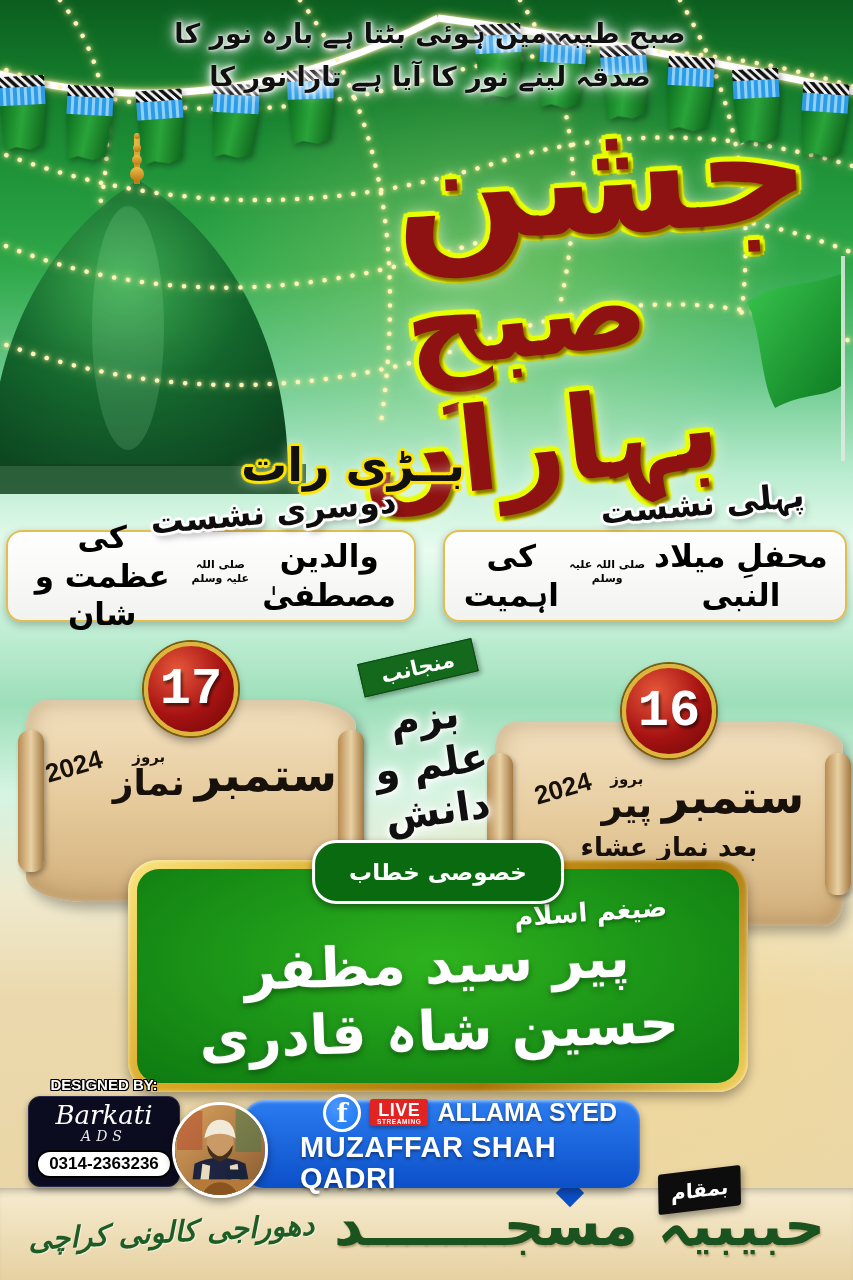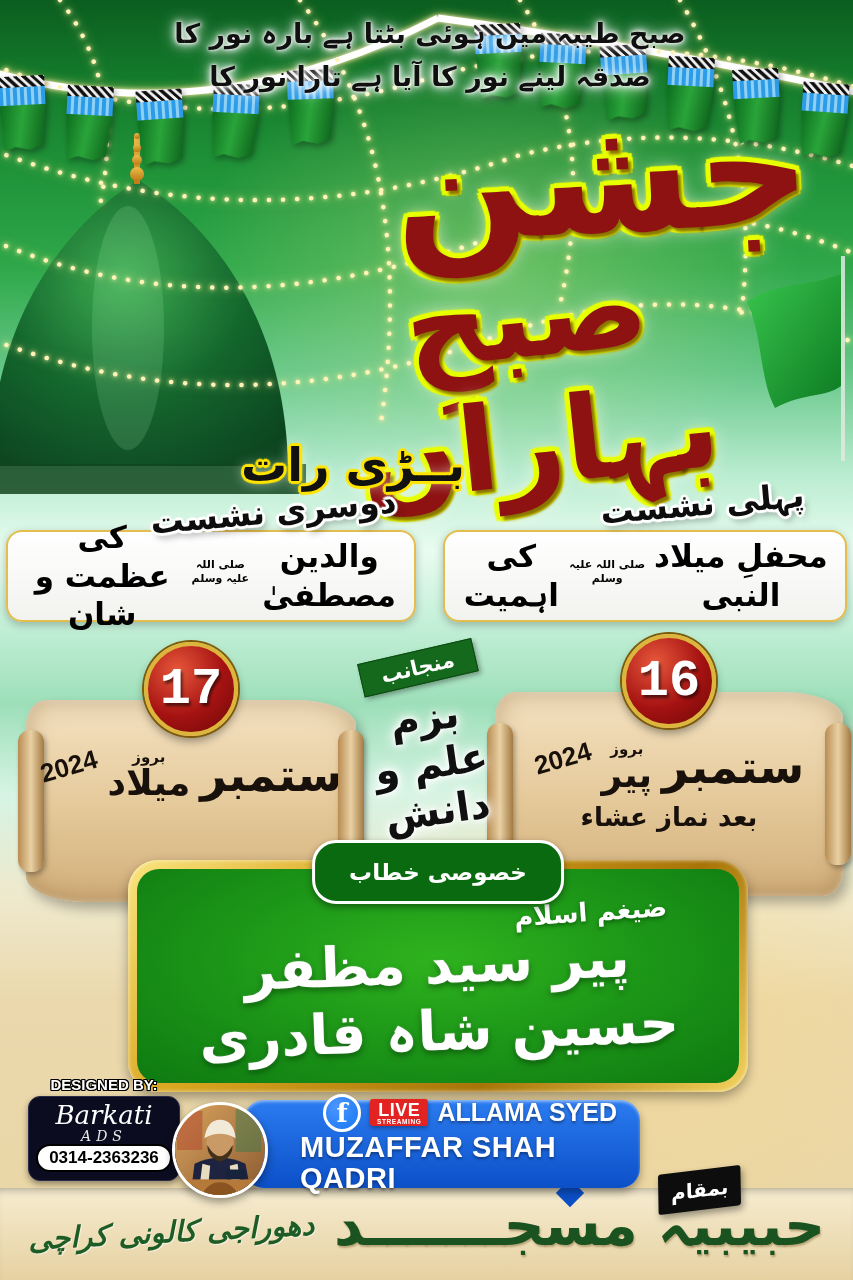--- a/index.html
+++ b/index.html
@@ -79,21 +79,21 @@
   .scroll{background:linear-gradient(180deg,#f4e2c2,#e4c898 55%,#d2af7c);
     border-radius:20px 60px 20px 60px / 26px;
     box-shadow:inset 0 0 26px rgba(115,75,20,.4), inset 0 0 6px rgba(255,255,255,.6),
       5px 7px 12px rgba(0,0,0,.28);z-index:4;}
   .scroll:before,.scroll:after{content:"";position:absolute;width:26px;height:70%;top:15%;
     background:linear-gradient(90deg,#b98c52,#e9d1a4 50%,#a37a42);border-radius:12px;
     box-shadow:2px 3px 5px rgba(0,0,0,.3);}
   .scroll:before{left:-8px;}
   .scroll:after{right:-8px;}
   .scroll-left{left:26px;top:700px;width:330px;height:202px;}
-  .scroll-right{right:10px;top:692px;width:348px;height:204px;}
+  .scroll-right{right:10px;top:722px;width:348px;height:204px;}
   .date-circle{position:absolute;left:50%;top:-58px;transform:translateX(-50%);
     width:94px;height:94px;border-radius:50%;
     background:radial-gradient(circle at 34% 28%, #e6573a, #a51212 55%, #6d0808 100%);
     border:4px solid #ddb53c;box-shadow:0 0 0 2px #7c5c0a, 0 5px 10px rgba(0,0,0,.4);
     display:flex;align-items:center;justify-content:center;z-index:7;}
   .date-num{font-family:Liberation Mono, monospace;font-size:52px;font-weight:bold;color:#fff;
     text-shadow:2px 3px 3px rgba(0,0,0,.55);}
   .scroll-content{position:relative;height:100%;padding-top:48px;text-align:center;color:#18100a;}
   .date-line{display:flex;direction:rtl;justify-content:center;align-items:center;gap:10px;}
   .d-month{font-size:46px;font-weight:bold;}
@@ -132,21 +132,21 @@
   
   .designer{left:28px;top:1076px;width:152px;text-align:center;z-index:7;}
   .designer-heading{font-family:"Liberation Sans",sans-serif;font-size:15px;font-weight:bold;color:#fff;
     text-shadow:1px 0 0 #000,-1px 0 0 #000,0 1px 0 #000,0 -1px 0 #000,
       1px 1px 0 #000,-1px -1px 0 #000,1px -1px 0 #000,-1px 1px 0 #000;}
   .barkati-box{margin-top:3px;background:#0c0c20;border:1px solid #2a2a4a;border-radius:12px;
     padding:5px 7px 8px;box-shadow:0 3px 6px rgba(0,0,0,.4);}
   .barkati-name{font-family:"DejaVu Serif",serif;font-style:italic;font-size:26px;color:#fff;line-height:1.05;}
   .barkati-ads{font-family:"DejaVu Serif",serif;font-style:italic;font-size:14px;color:#e8e8e8;
     letter-spacing:5px;margin-top:-1px;}
-  .phone-pill{background:#fff;border:2px solid #000;border-radius:15px;
+  .phone-pill{margin-top:6px;background:#fff;border:2px solid #000;border-radius:15px;
     font-family:"Liberation Sans",sans-serif;font-size:17px;font-weight:bold;color:#000;padding:2px 2px;}
 
   
   .live-bar{left:244px;top:1100px;width:396px;height:88px;border-radius:20px;
     background:linear-gradient(180deg,#2b7cf0,#0c50c8);
     box-shadow:0 4px 9px rgba(0,0,0,.35), inset 0 2px 3px rgba(255,255,255,.45);
     display:flex;flex-direction:column;align-items:center;justify-content:center;
     padding-left:56px;z-index:6;}
   .bar-row{display:flex;align-items:center;gap:9px;}
   .fb-circle{width:38px;height:38px;border-radius:50%;background:radial-gradient(circle at 35% 30%,#4b96ff,#1877f2);
@@ -332,21 +332,21 @@
 
   <div class="abs scroll scroll-left">
     <div class="date-circle">
       <span class="date-num">17</span>
     </div>
     <div class="scroll-content">
       <div class="date-line">
         <span class="d-month">ستمبر</span>
         <span class="d-stack">
           <span class="d-broz">بروز</span>
-          <span class="d-day">میلاد</span>
+          <span class="d-day">نماز</span>
         </span>
         <span class="d-year">2024</span>
       </div>
     </div>
   </div>
 
   <div class="abs organizer">
     <div class="org-label">منجانب</div>
     <div class="org-name glow-white rtl">بزم علم و دانش</div>
   </div>

